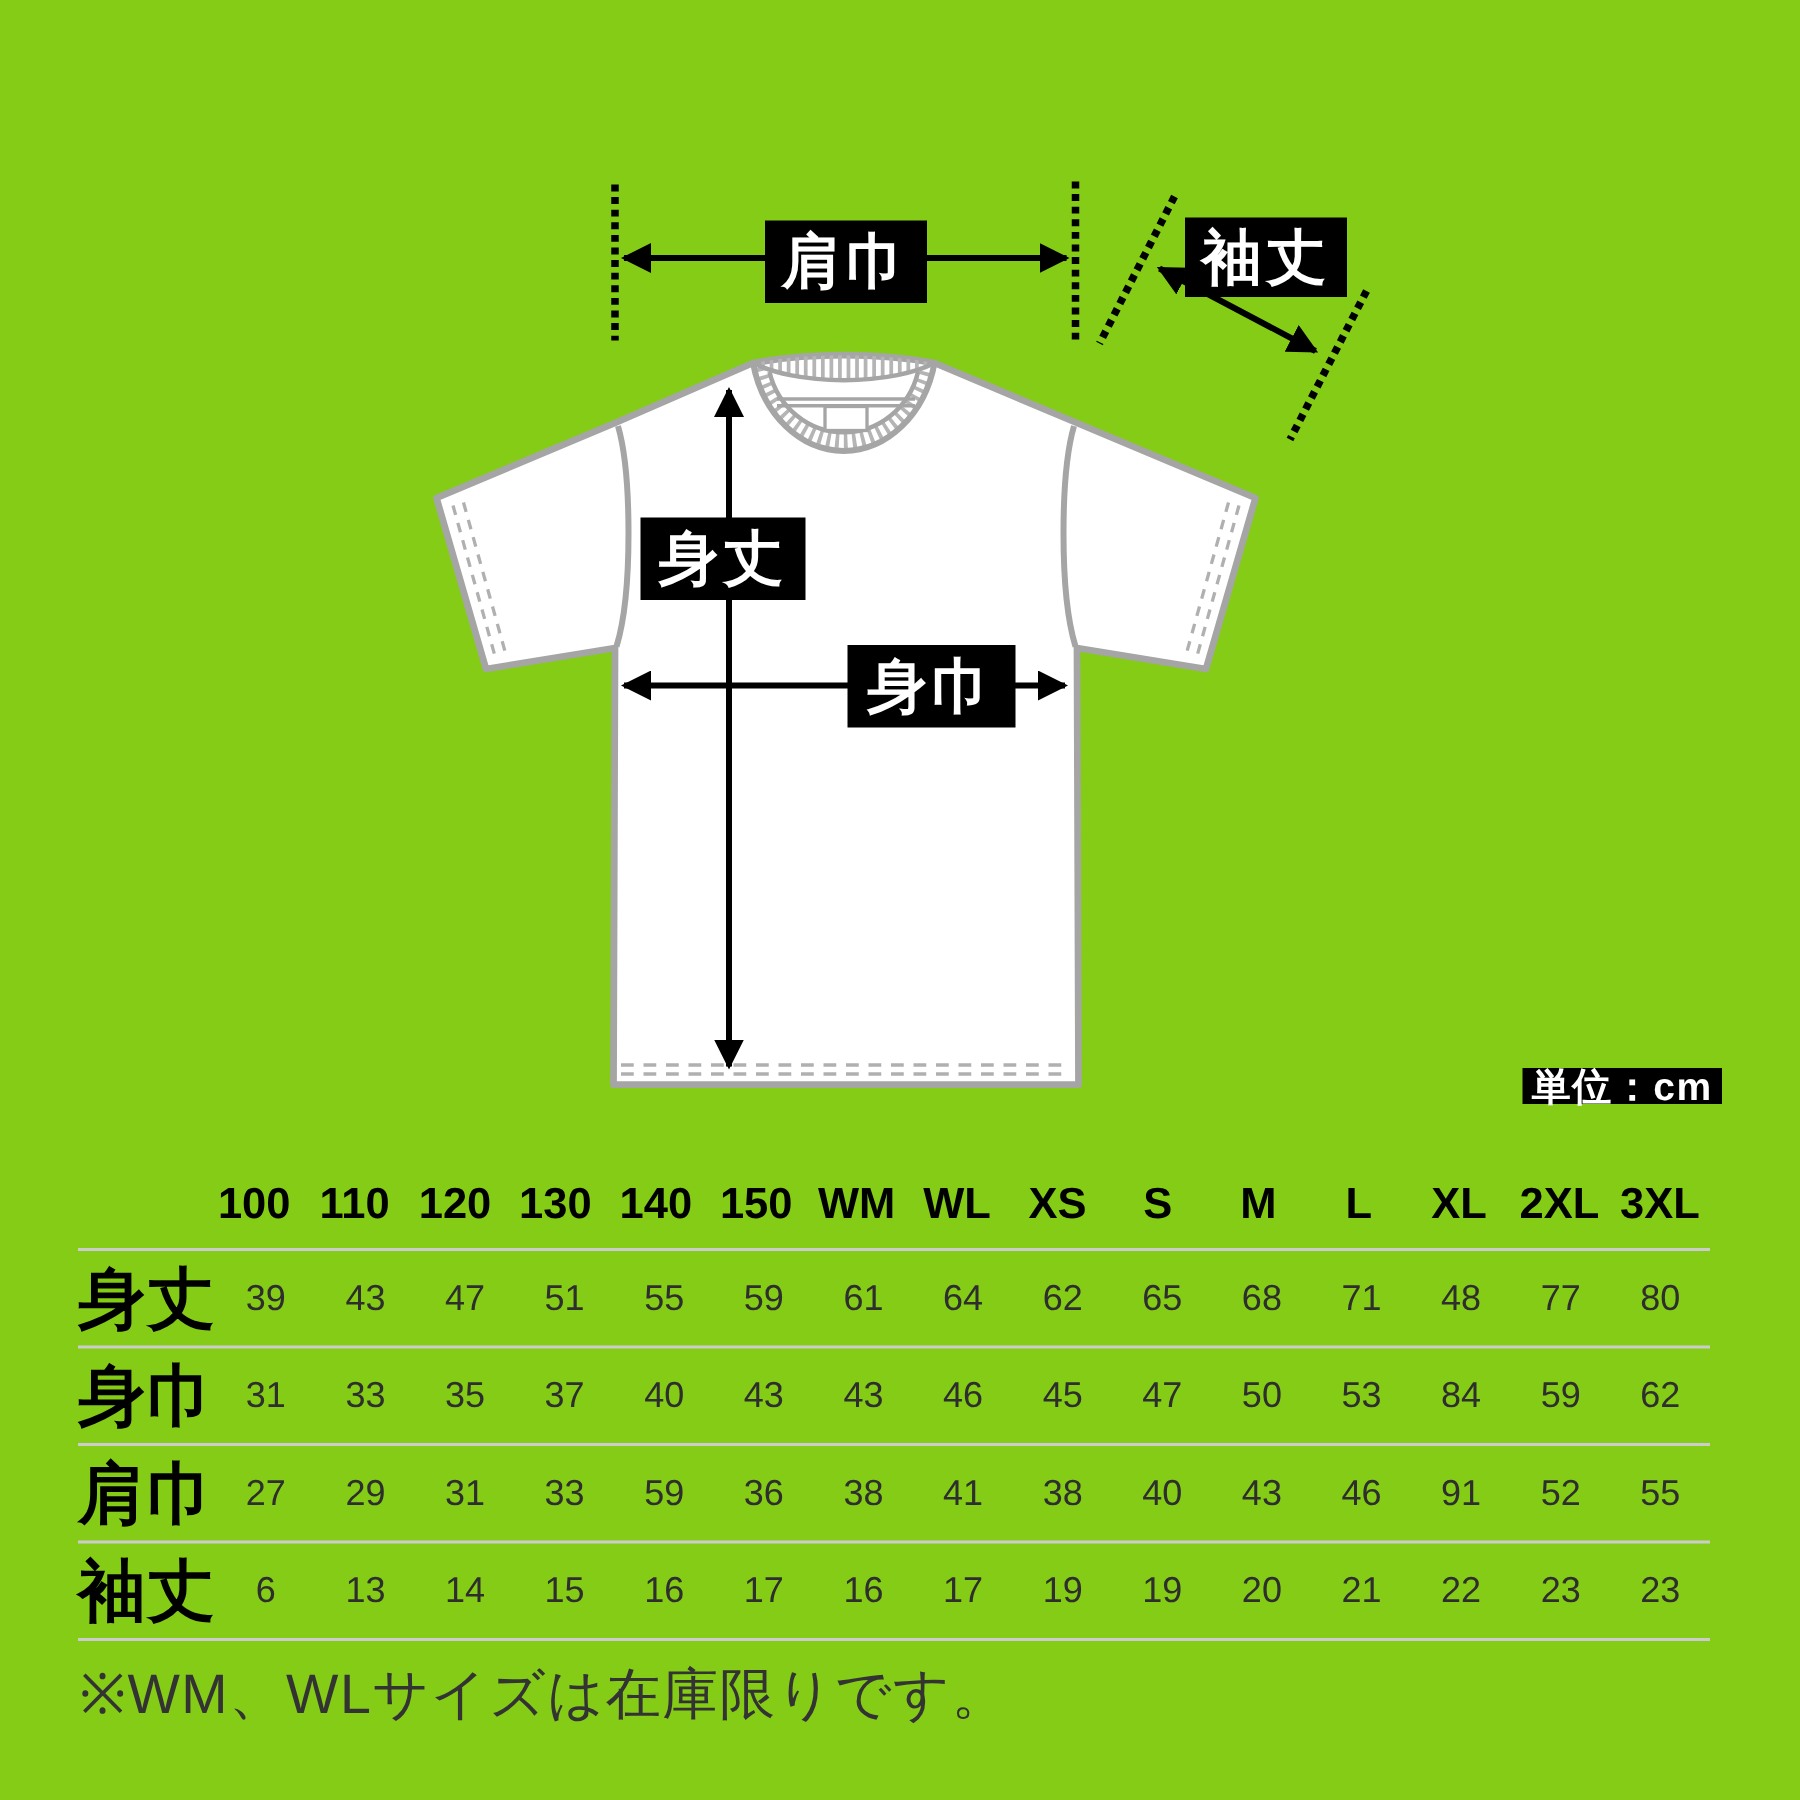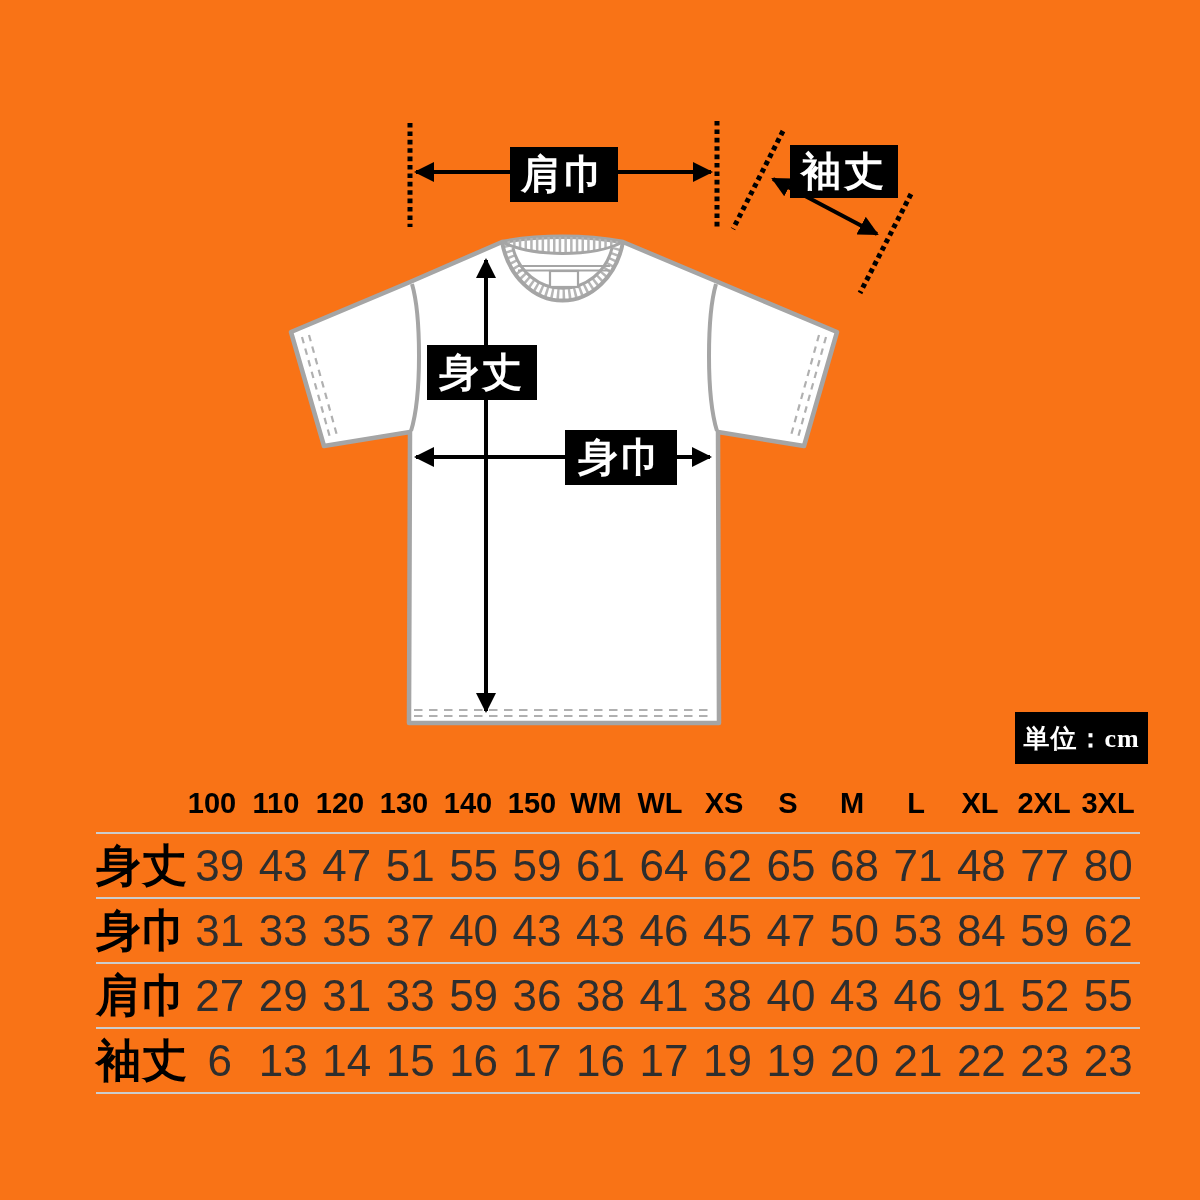--- a/index.html
+++ b/index.html
@@ -1,46 +1,45 @@
 <!DOCTYPE html>
 <html><head>
 <meta charset="utf-8">
 <style>
   html,body { margin:0; padding:0; background:#fff; }
   .canvas {
-    position:relative; width:1200px; height:1200px; background:#f97316;
+    position:relative; width:1200px; height:1200px; background:#84cc16;
     font-family:"Liberation Sans", sans-serif; overflow:hidden;
   }
   .diagram-svg { position:absolute; left:0; top:0; }
   .mlabel {
     position:absolute; background:#000; color:#fff;
     display:flex; align-items:center; justify-content:center;
     font-weight:bold; font-size:40px; letter-spacing:3px;
     font-family:"Liberation Sans", sans-serif; z-index:3;
   }
   .mlabel.unit { font-size:26px; letter-spacing:1px; }
   .label-katahaba { left:510px; top:147px; width:108px; height:55px; }
   .label-sodetake { left:790px; top:145px; width:108px; height:53px; }
   .label-mitake   { left:427px; top:345px; width:110px; height:55px; }
   .label-mihaba   { left:565px; top:430px; width:112px; height:55px; }
-  .label-unit     { left:1015px; top:712px; width:133px; height:52px;font-family:Liberation Serif, serif; }
+  .label-unit     { left:1015px; top:712px; width:133px; height:24px; }
 
   .size-table {
     position:absolute; left:52px; top:774px; width:1088px;
   }
   .trow {
     display:flex; align-items:center; height:63px;
     border-bottom:2px solid #cccccc;
-    margin-left:44px;
   }
   .trow.thead { height:58px; }
   .cell { flex:1 1 0; text-align:center; }
   .labelcell { flex:0 0 84px; text-align:left; white-space:nowrap; overflow:visible; }
   .headcell { font-weight:bold; font-size:29px; color:#000; }
-  .valcell  { font-size:44px; color:#2e2e2e; }
+  .valcell  { font-size:24px; color:#2e2e2e; }
   .rowlabel { font-weight:bold; font-size:45px; color:#000; letter-spacing:1px; }
   .footnote {
     position:absolute; left:53px; top:1102px;
     font-size:37px; color:#333; letter-spacing:1px;
   }
 </style>
 </head>
 <body>
 
 <div class="canvas">
@@ -185,13 +184,14 @@
         <div class="cell valcell">19</div>
         <div class="cell valcell">19</div>
         <div class="cell valcell">20</div>
         <div class="cell valcell">21</div>
         <div class="cell valcell">22</div>
         <div class="cell valcell">23</div>
         <div class="cell valcell">23</div>
       </div>
     </div>
 
+  <div class="footnote">※WM、WLサイズは在庫限りです。</div>
 </div>
 
 </body></html>

